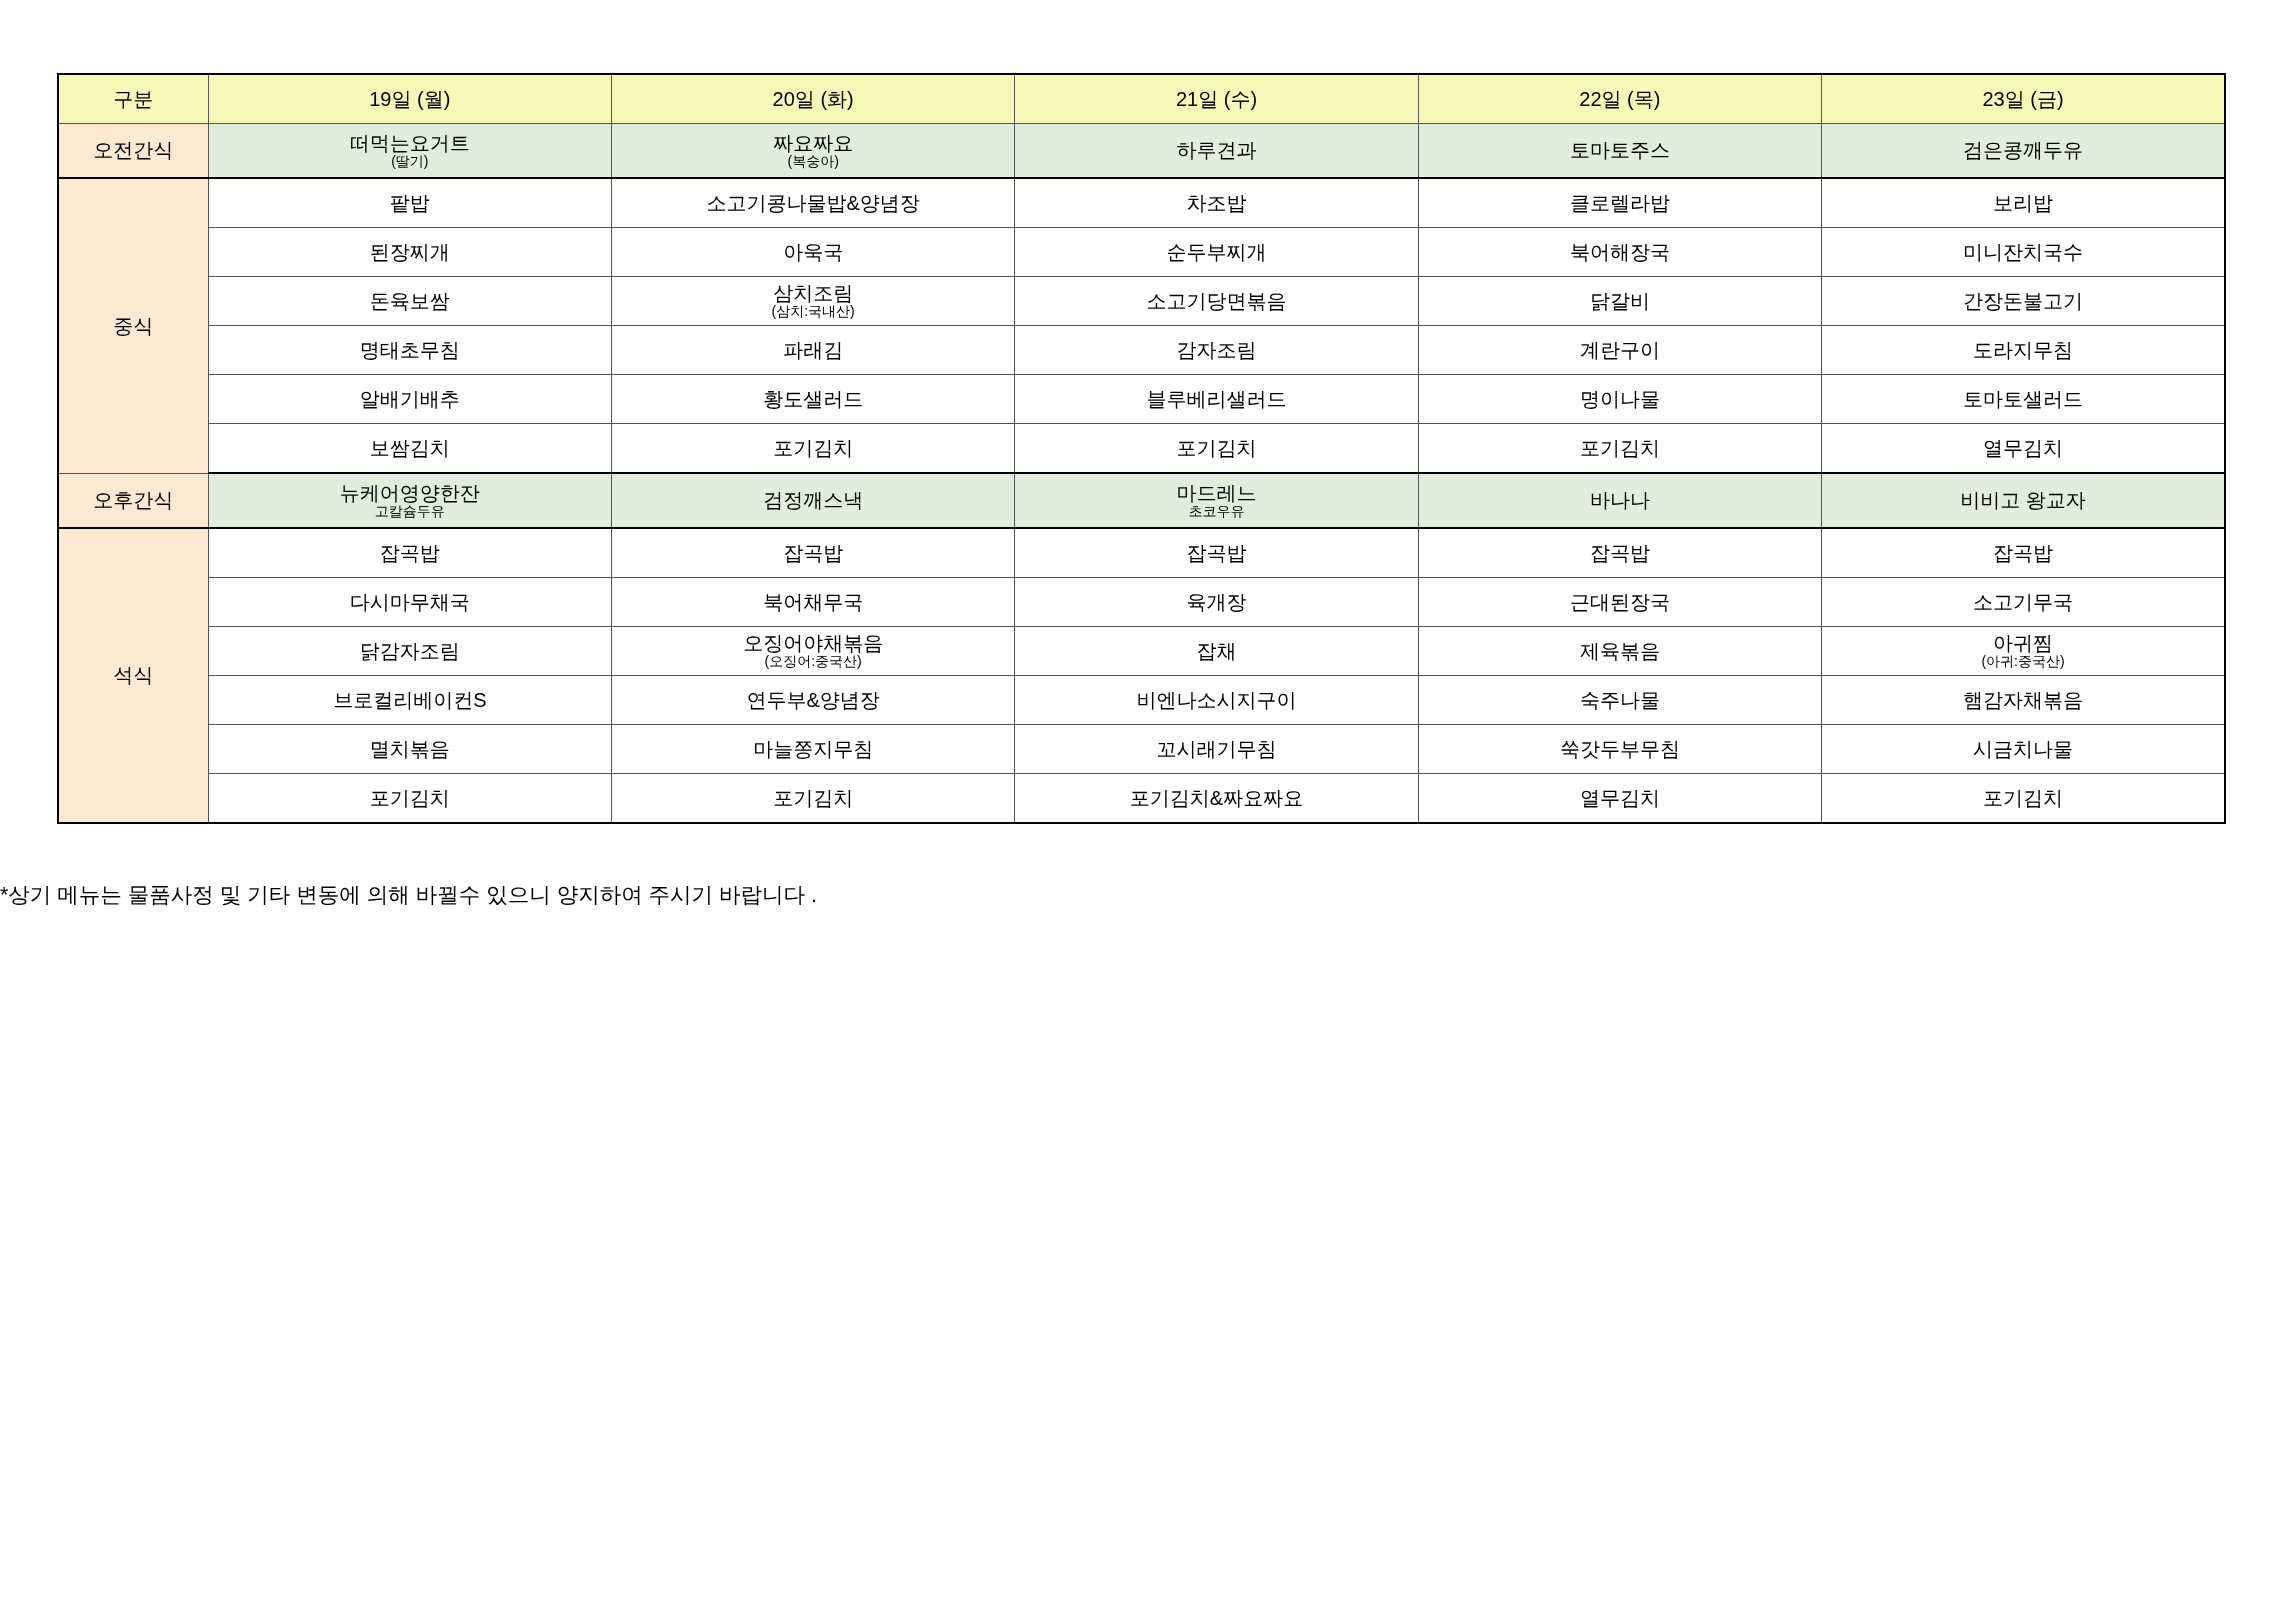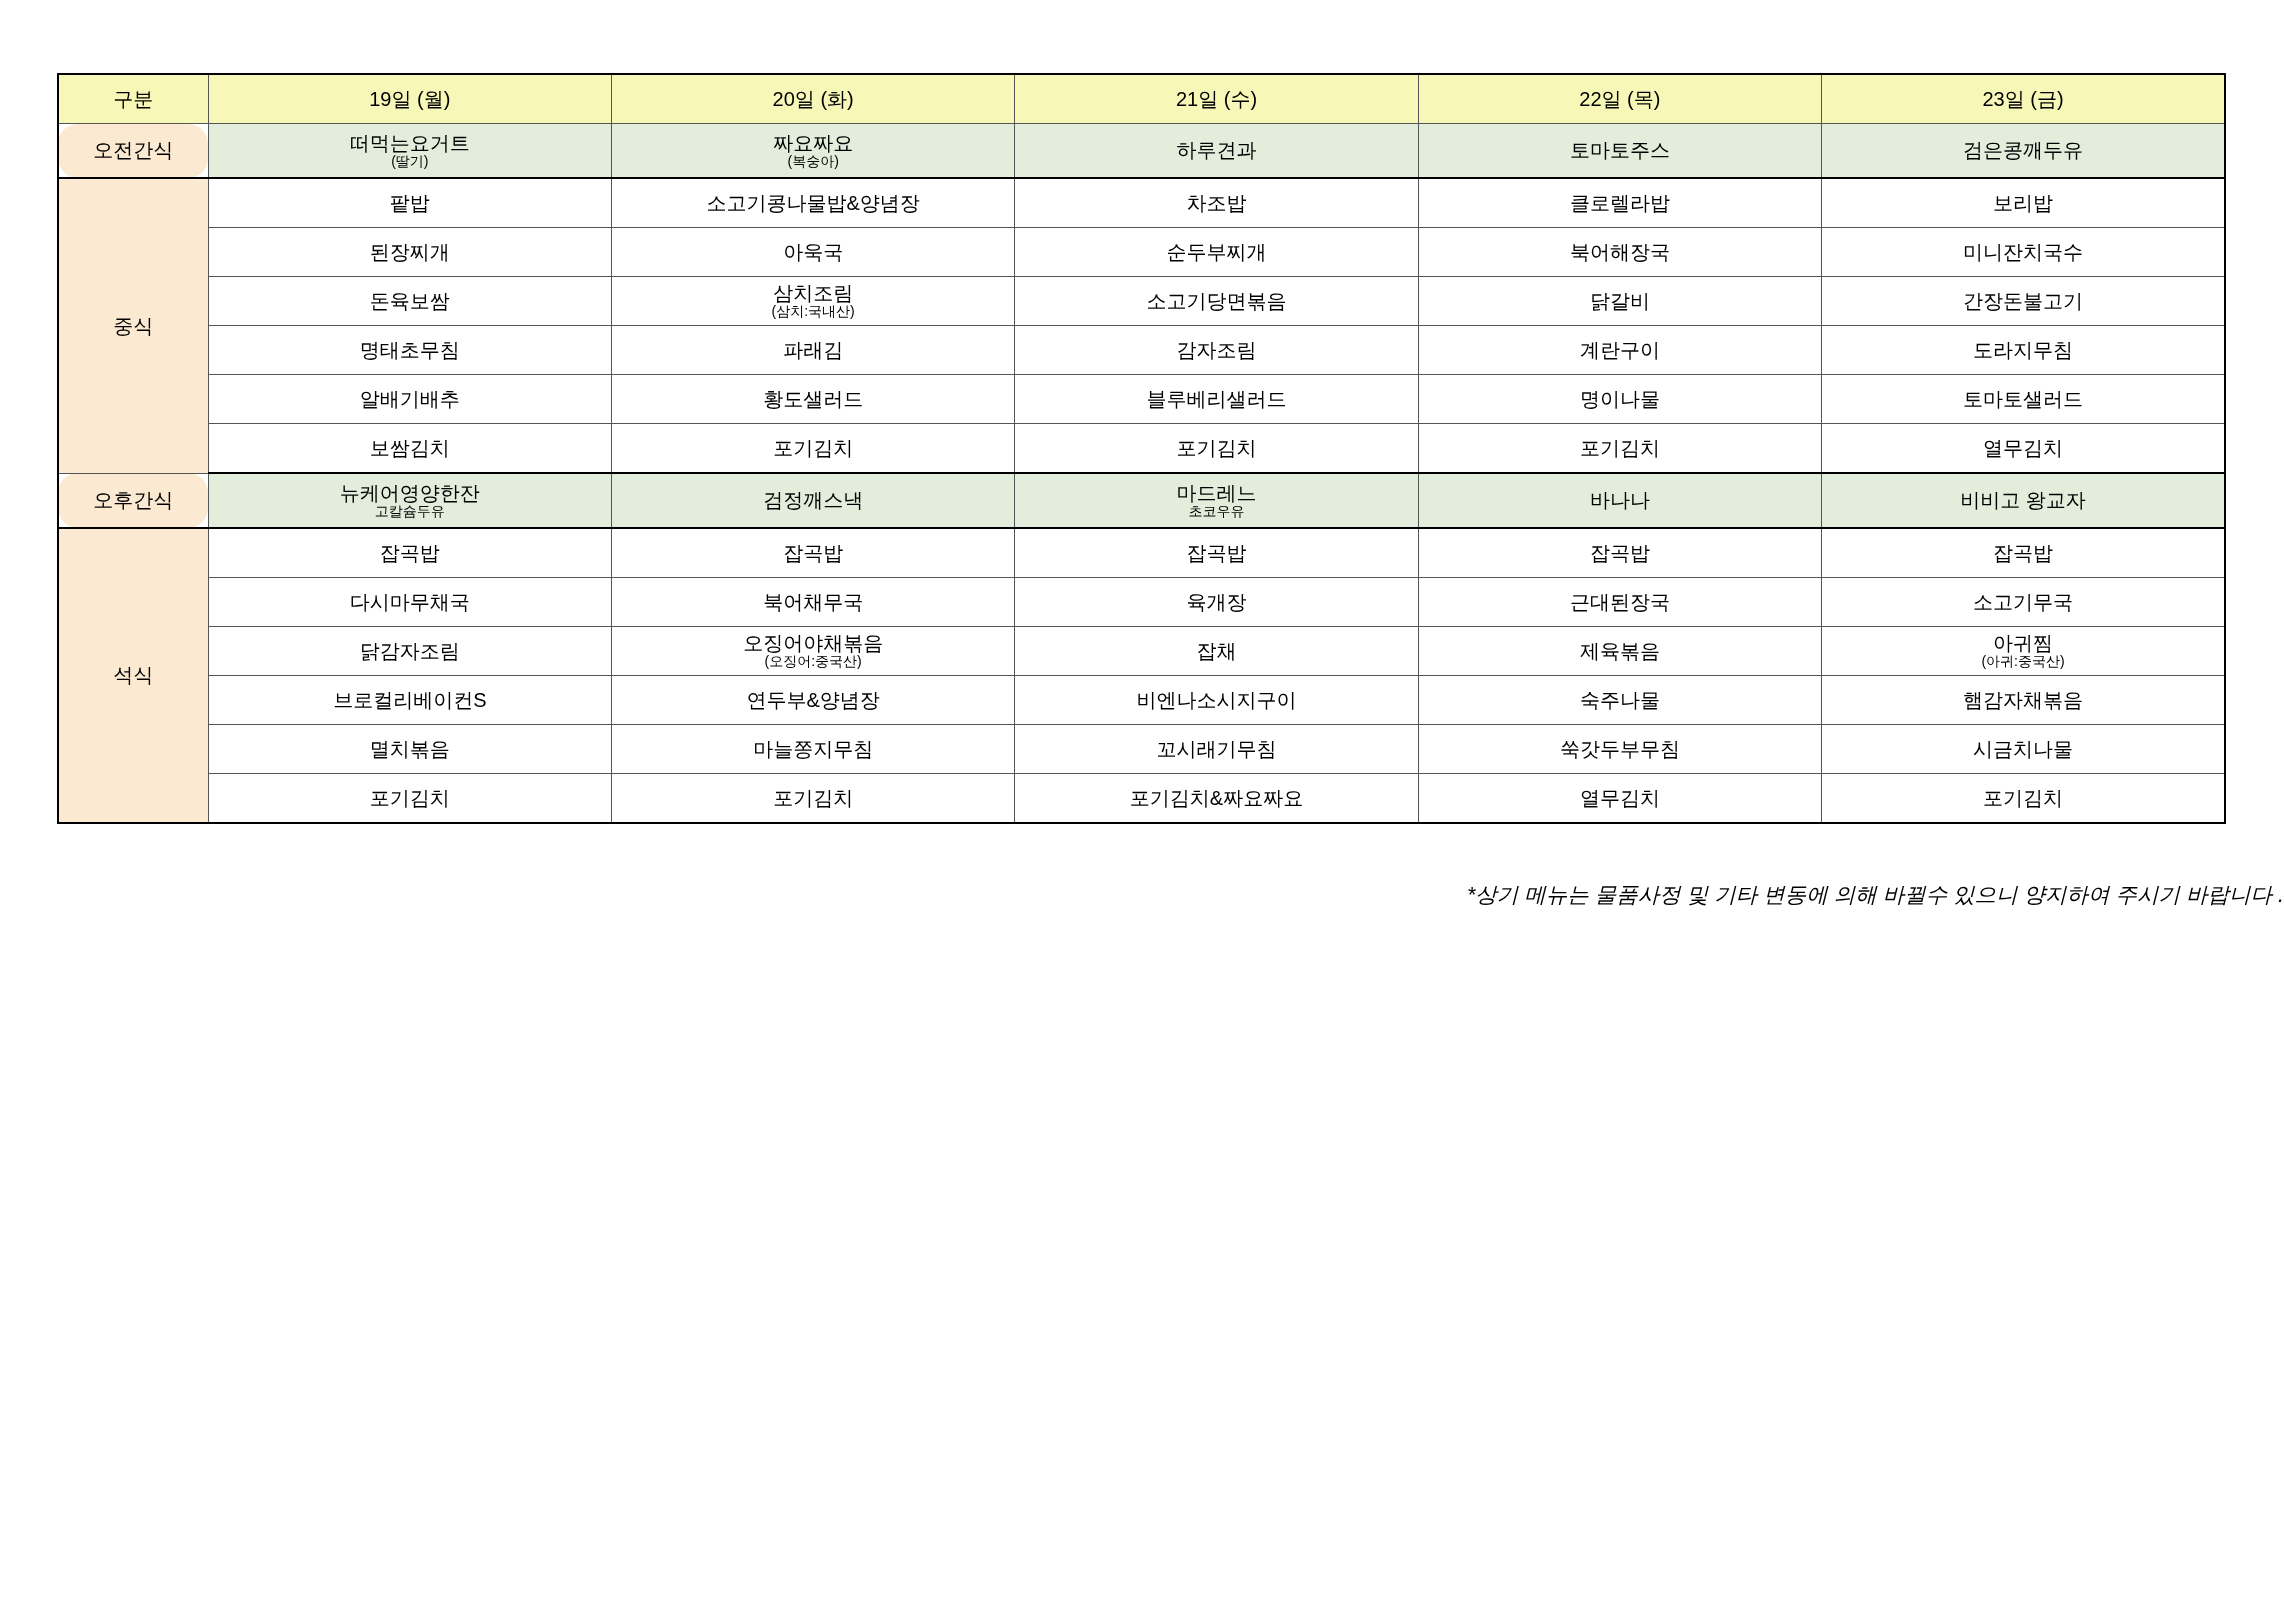--- a/index.html
+++ b/index.html
@@ -72,38 +72,36 @@
     font-weight: bold;
     font-size: 21.5px;
     border-right: 2px solid #000;
   }
   tr.snack td {
     background: #e2eedb;
     height: 53px;
   }
   tr.snack td.rowlabel {
     background: #fbe9d2;
-    border-radius: 20px;
   }
   tr.sep-bot td {
     border-bottom: 2px solid #000;
   }
   .two-line {
     display: block;
     line-height: 1.04;
   }
   .sub {
     display: block;
     font-size: 14px;
     line-height: 1.04;
   }
   .notes {
     margin-top: 56px;
-    text-align: right;
-    font-style: italic;
+    text-align: left;
   }
   .note1 {
     font-size: 21.5px;
     margin-bottom: 33px;
   }
   .note2 {
     font-size: 21.5px;
   }
 </style>
 </head>

